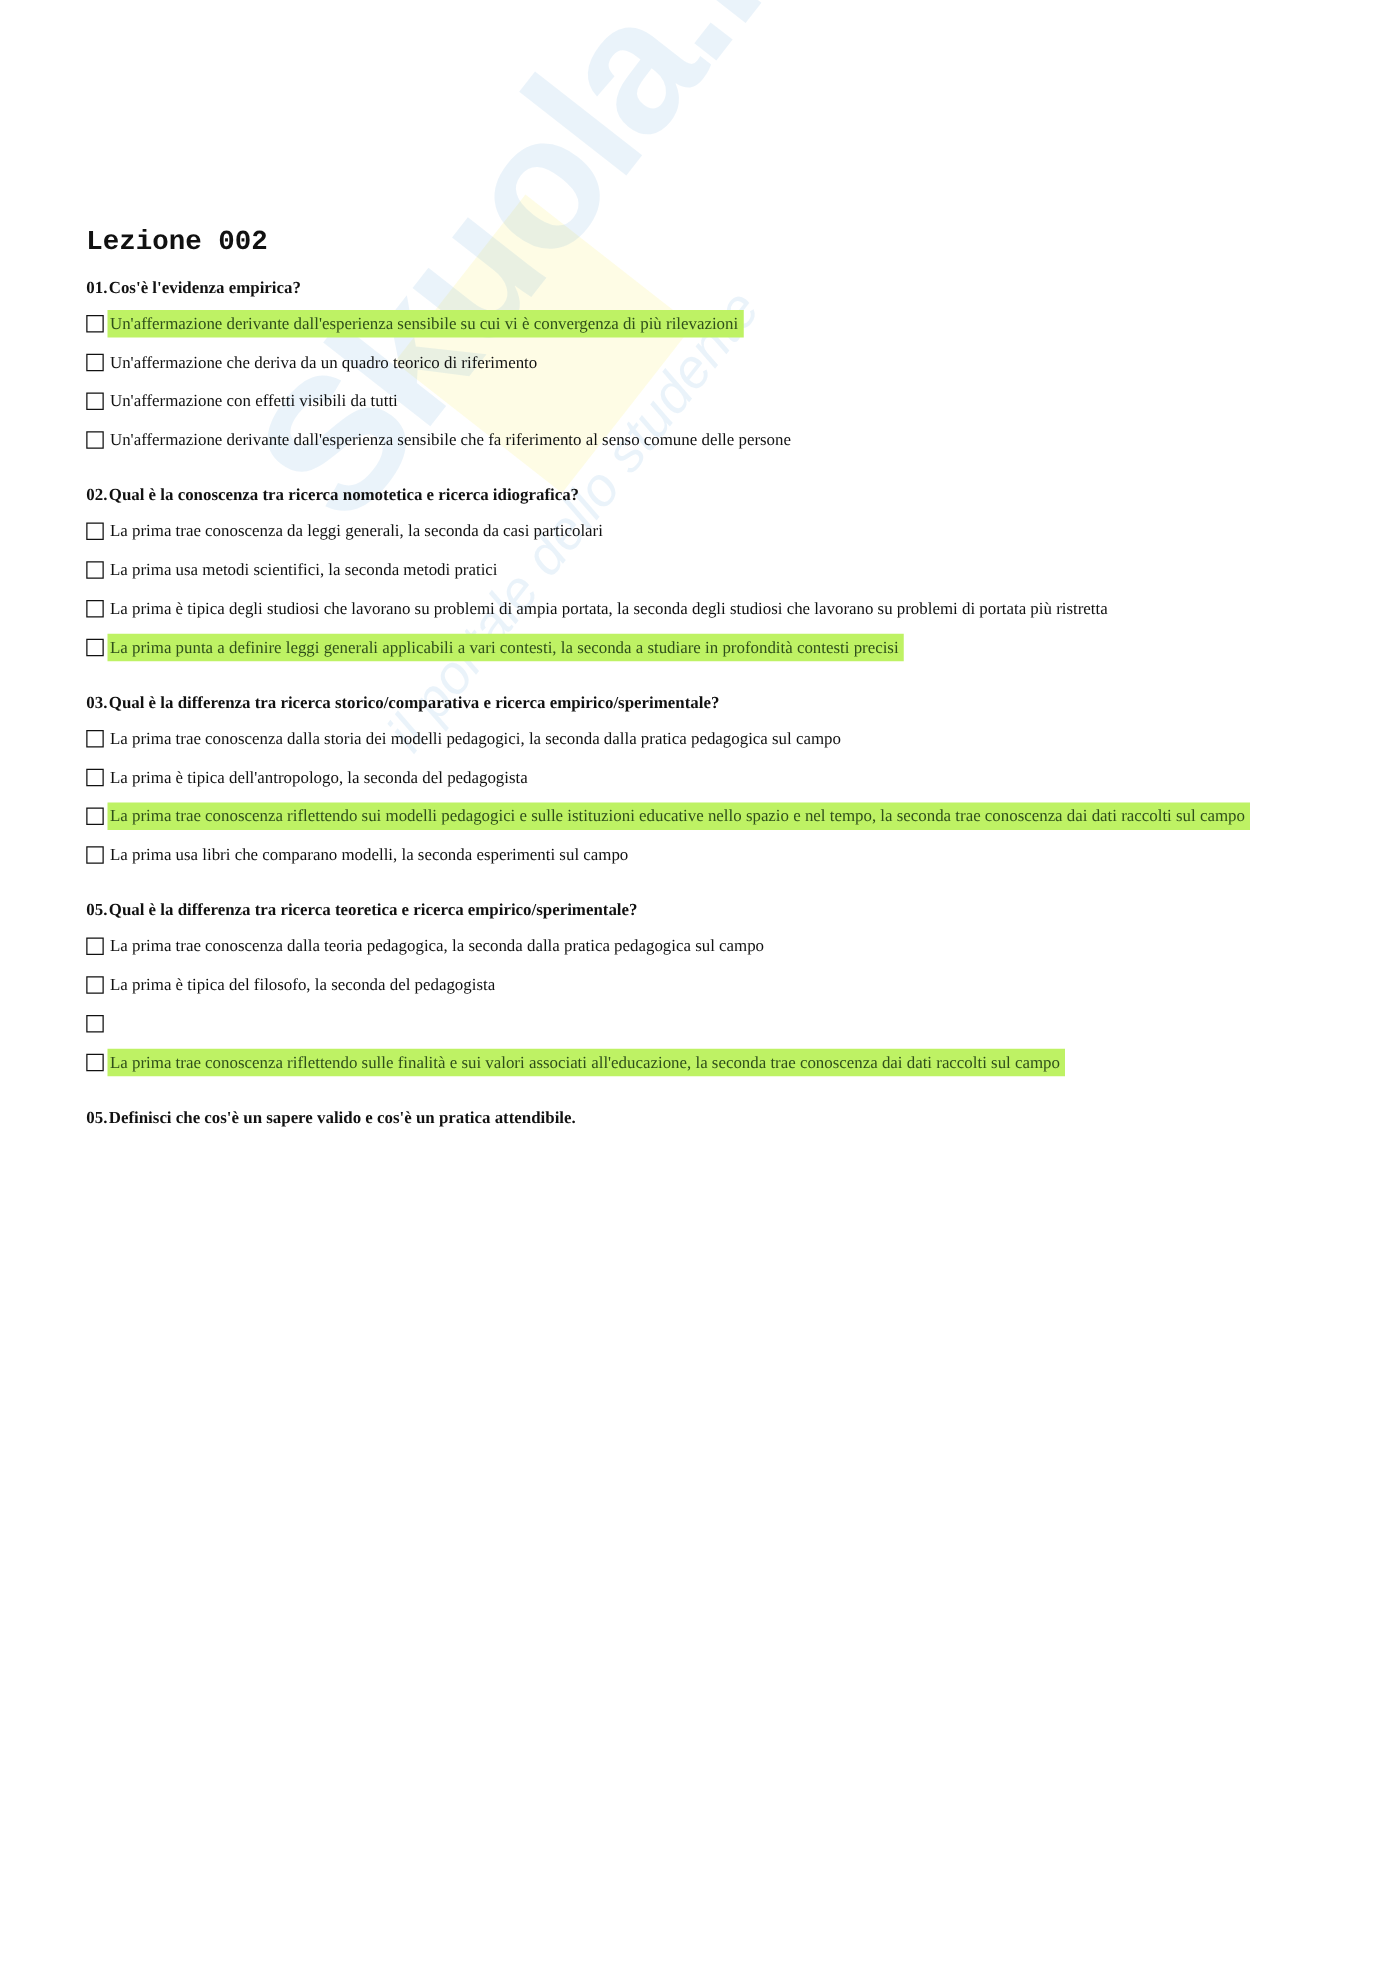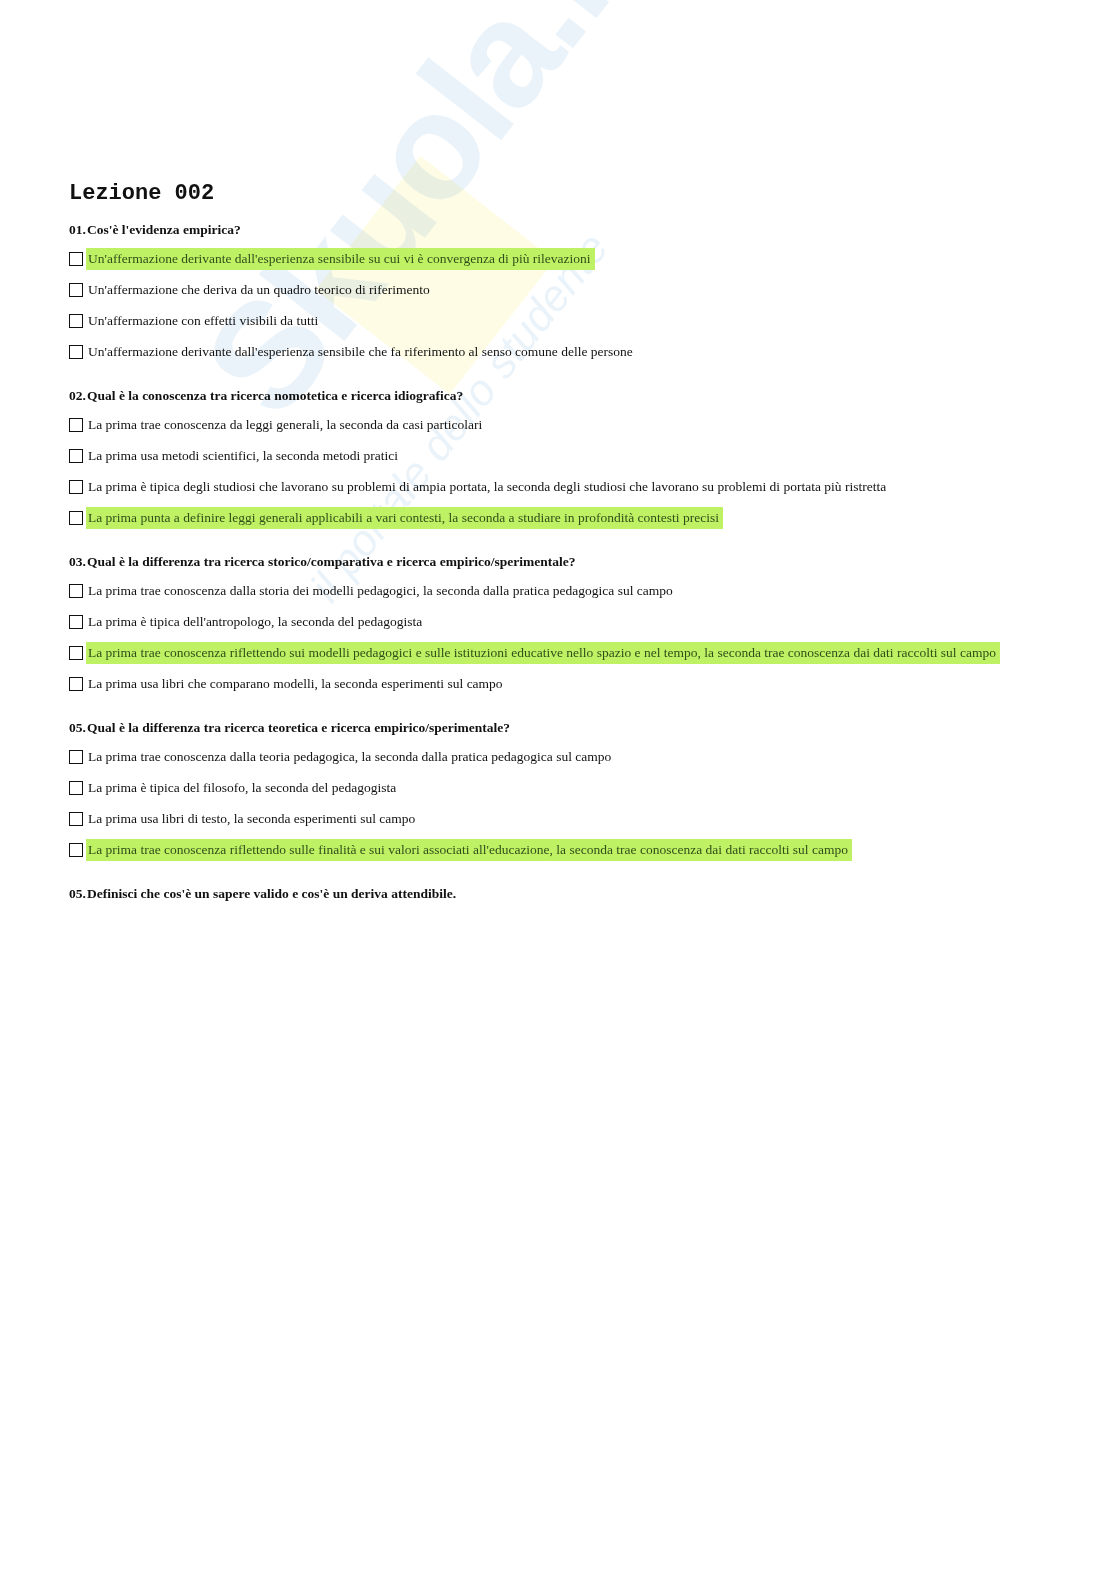--- a/index.html
+++ b/index.html
@@ -210,28 +210,27 @@
     <div class="option">
       <span class="checkbox"></span>
       <span class="opt-text">La prima trae conoscenza dalla teoria pedagogica, la seconda dalla pratica pedagogica sul campo</span>
     </div>
     <div class="option">
       <span class="checkbox"></span>
       <span class="opt-text">La prima è tipica del filosofo, la seconda del pedagogista</span>
     </div>
     <div class="option">
       <span class="checkbox"></span>
-      <span class="opt-text">La prima usa libri di testo, la seconda esperimenti sul campo</span>
     </div>
     <div class="option">
       <span class="checkbox"></span>
       <span class="opt-text correct">La prima trae conoscenza riflettendo sulle finalità e sui valori associati all'educazione, la seconda trae conoscenza dai dati raccolti sul campo</span>
     </div>
   </div>
   <div class="spacer"></div>
 
   <div class="question">
     <div class="question-title">
       <span class="q-num">05.</span>
-      <span>Definisci che cos'è un sapere valido e cos'è un deriva attendibile.</span>
+      <span>Definisci che cos'è un sapere valido e cos'è un pratica attendibile.</span>
     </div>
   </div>
 </div>
 
 </body></html>

